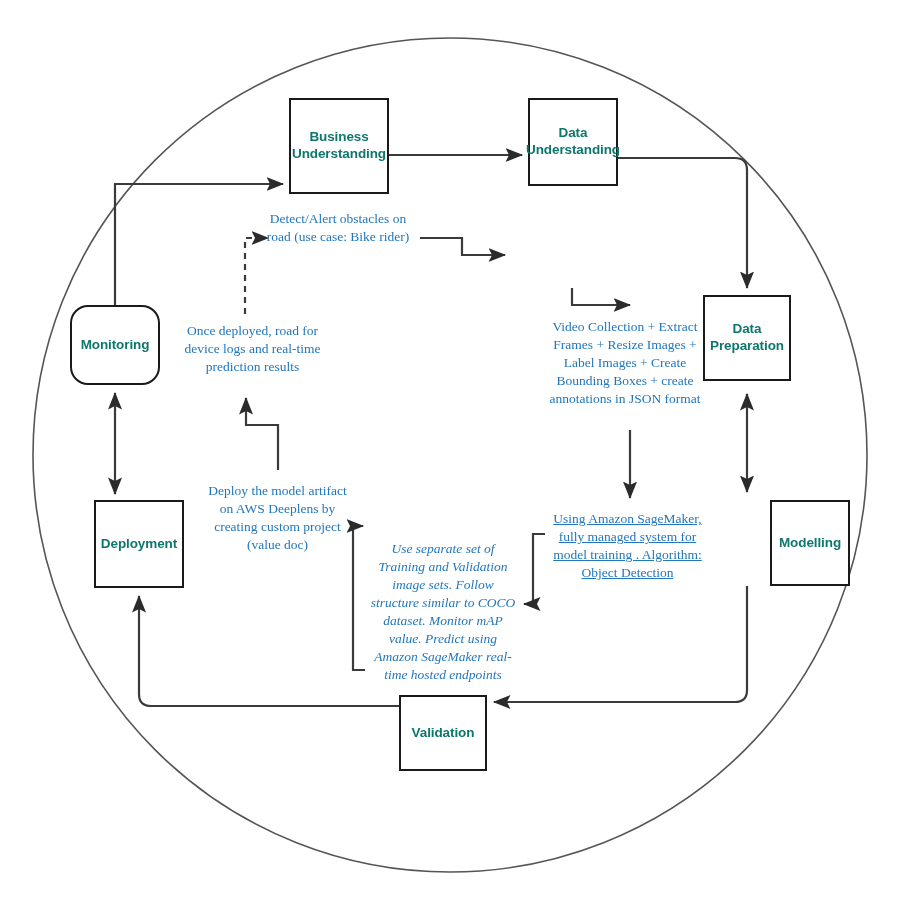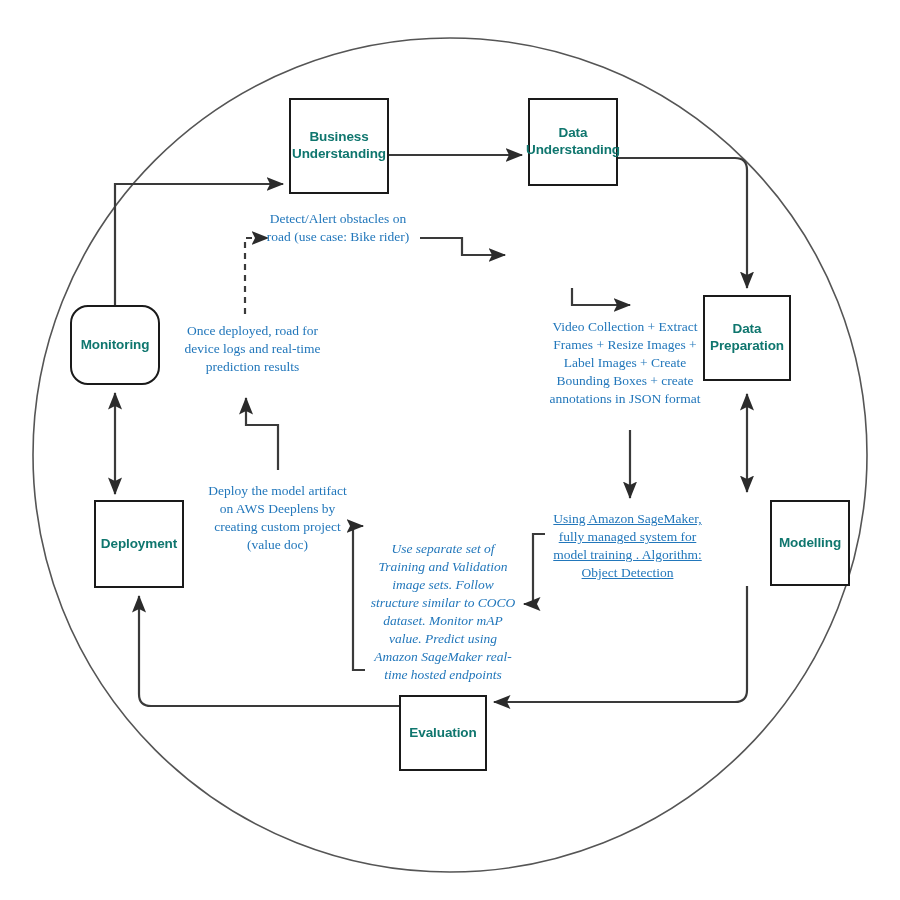--- a/index.html
+++ b/index.html
@@ -111,21 +111,21 @@
   <div class="node-box" style="left:703px; top:295px; width:88px; height:86px;">
     <span style="white-space:pre-line;">Data
 Preparation</span>
   </div>
 
   <div class="node-box" style="left:732px; top:500px; width:80px; height:86px;margin-left:38px;">
     <span style="white-space:pre-line;">Modelling</span>
   </div>
 
   <div class="node-box" style="left:399px; top:695px; width:88px; height:76px;">
-    <span style="white-space:pre-line;">Evaluation</span>
+    <span style="white-space:pre-line;">Validation</span>
   </div>
 
   <div class="node-box" style="left:94px; top:500px; width:90px; height:88px;">
     <span style="white-space:pre-line;">Deployment</span>
   </div>
 
   <div class="node-box" style="left:70px; top:305px; width:90px; height:80px;border-radius:18px;">
     <span style="white-space:pre-line;">Monitoring</span>
   </div>
 

